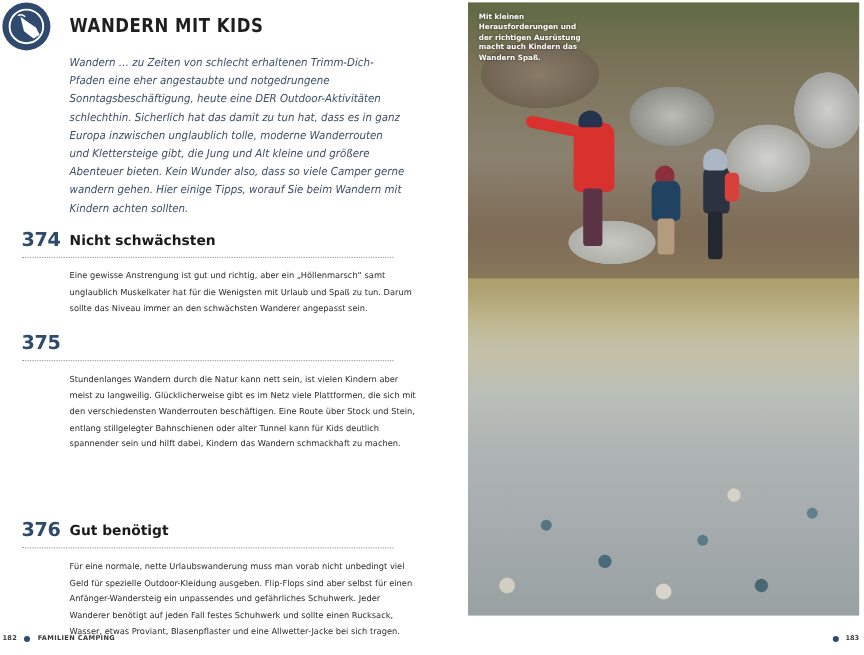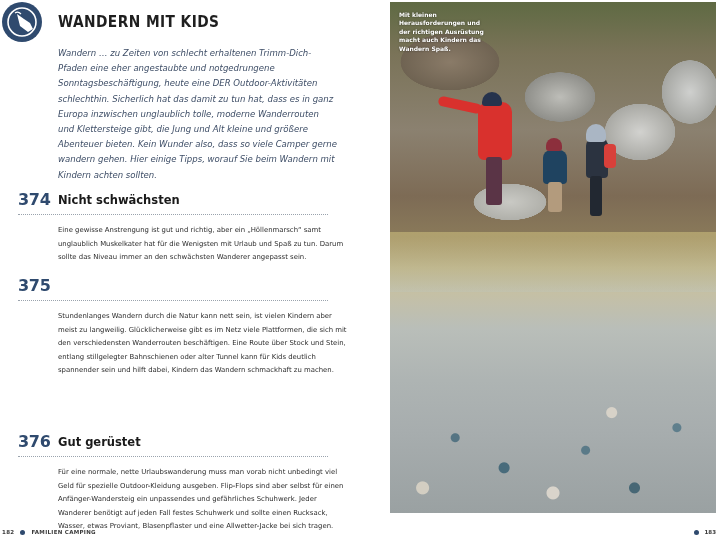--- a/index.html
+++ b/index.html
@@ -89,21 +89,21 @@
     <div class="tip-head">
       <span class="tip-num">375</span>
       <div class="tip-rule"></div>
     </div>
     <div class="tip-body">Stundenlanges Wandern durch die Natur kann nett sein, ist vielen Kindern aber meist zu langweilig. Glücklicherweise gibt es im Netz viele Plattformen, die sich mit den verschiedensten Wanderrouten beschäftigen. Eine Route über Stock und Stein, entlang stillgelegter Bahnschienen oder alter Tunnel kann für Kids deutlich spannender sein und hilft dabei, Kindern das Wandern schmackhaft zu machen.</div>
   </div>
 
   <div class="tip" style="top:400px;margin-top:32px;">
     <div class="tip-head">
       <span class="tip-num">376</span>
-      <span class="tip-title">Gut gerüstet</span>
+      <span class="tip-title">Gut benötigt</span>
       <div class="tip-rule"></div>
     </div>
     <div class="tip-body">Für eine normale, nette Urlaubswanderung muss man vorab nicht unbedingt viel Geld für spezielle Outdoor-Kleidung ausgeben. Flip-Flops sind aber selbst für einen Anfänger-Wandersteig ein unpassendes und gefährliches Schuhwerk. Jeder Wanderer benötigt auf jeden Fall festes Schuhwerk und sollte einen Rucksack, Wasser, etwas Proviant, Blasenpflaster und eine Allwetter-Jacke bei sich tragen.</div>
   </div>
 
   <div class="footer-left">
     <span>182</span>
     <span class="dot"></span>
     <span>FAMILIEN CAMPING</span>
   </div>

